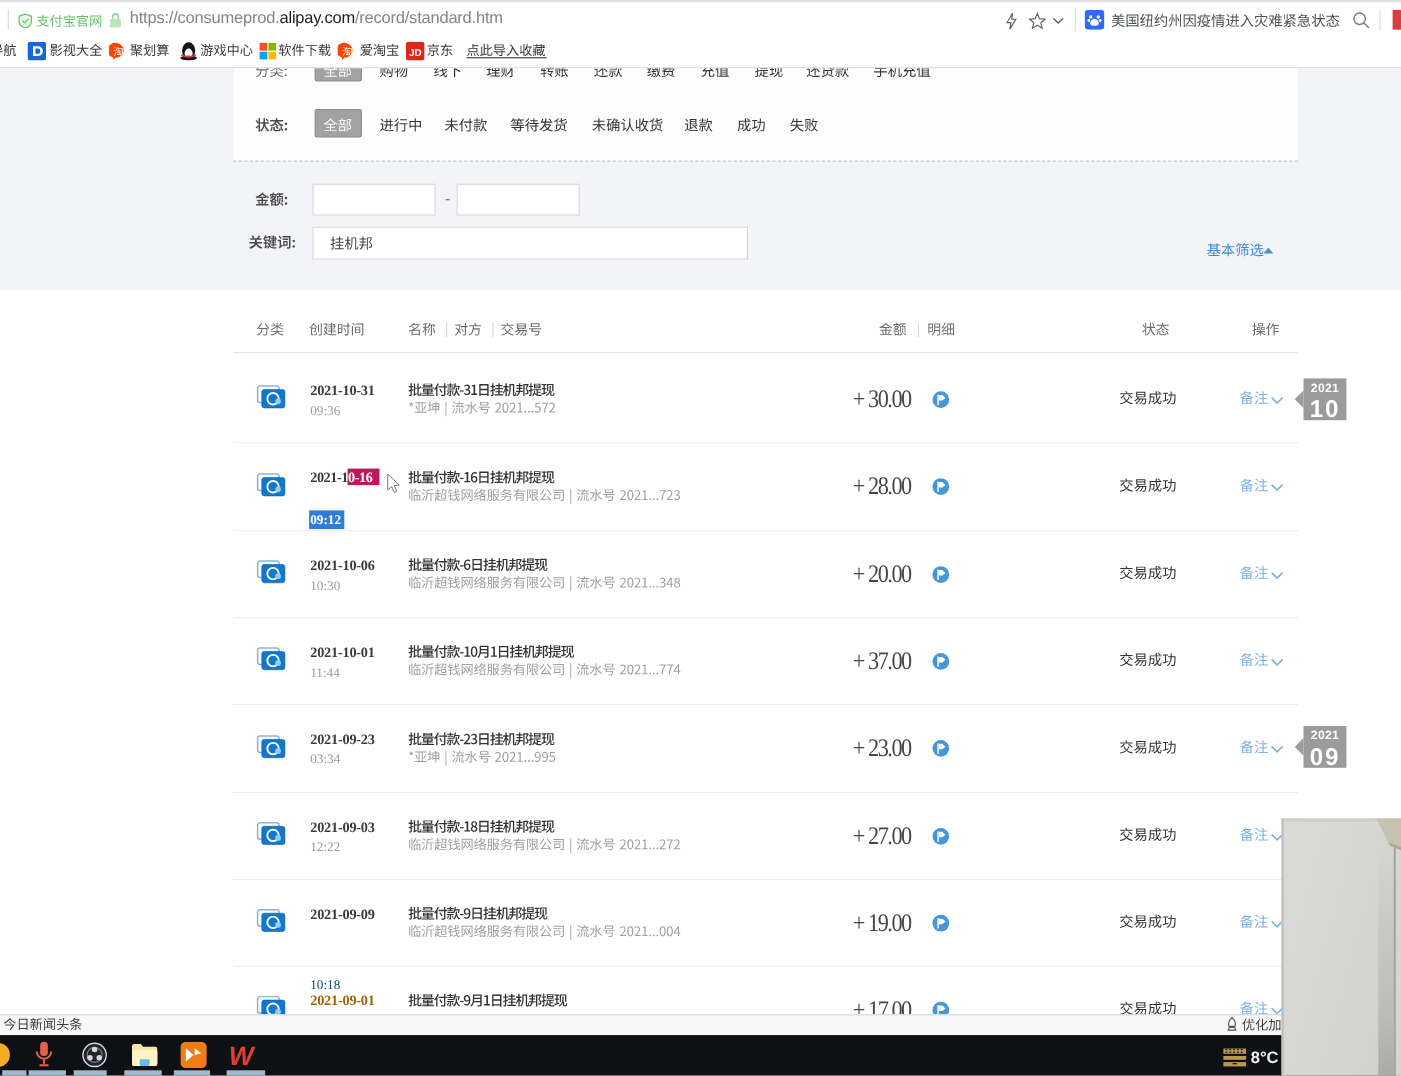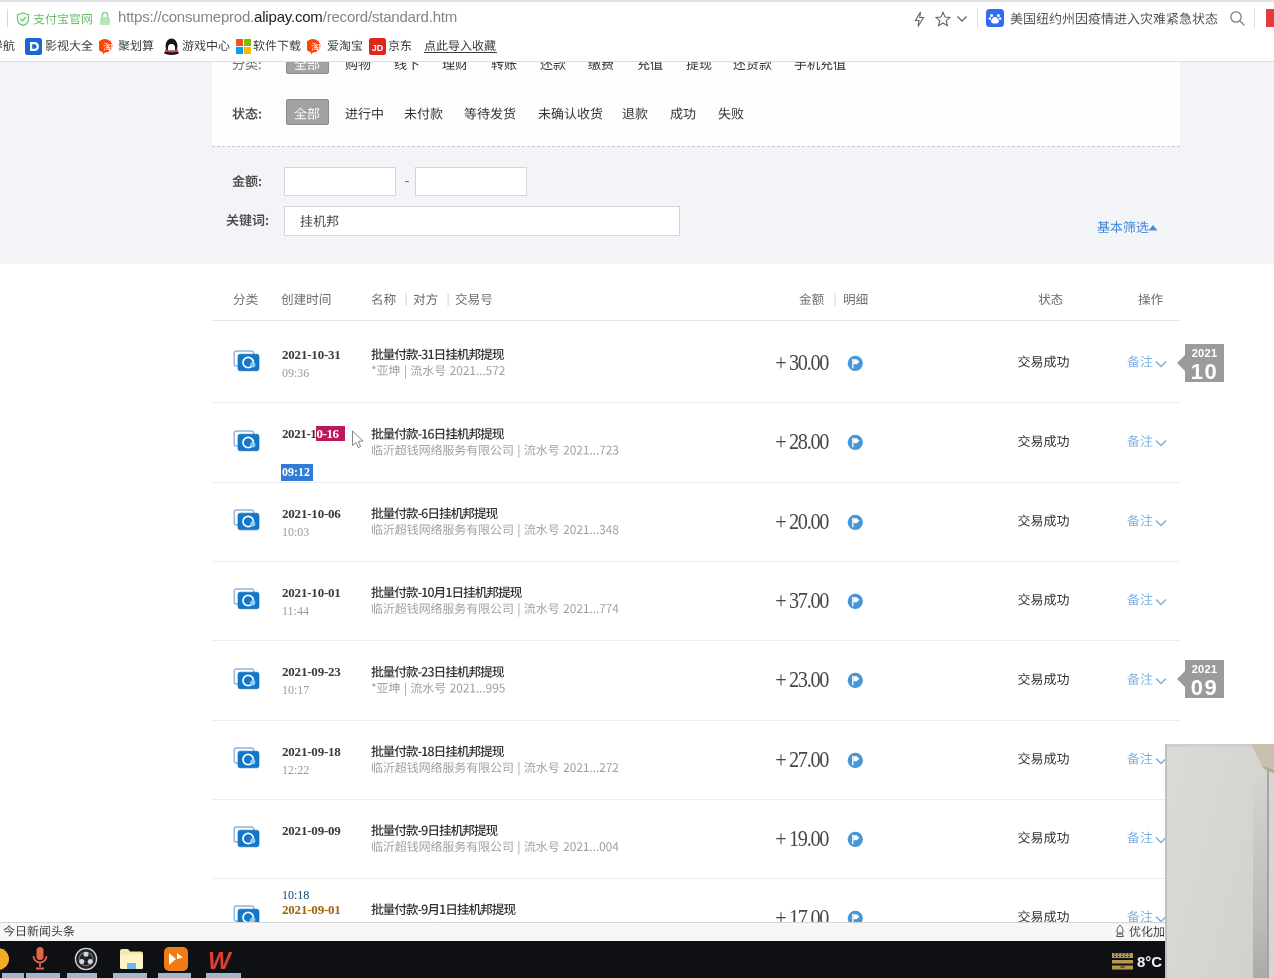--- a/index.html
+++ b/index.html
@@ -65,21 +65,21 @@
   </svg>
 <svg class="a" style="left:847px;top:513.5px;z-index:3" width="17" height="17" viewBox="0 0 17 17">
     <circle cx="8.3" cy="8.3" r="7.6" fill="#4796d8"></circle>
     <path d="M5.8 3.8 v9.4" stroke="#fff" stroke-width="1.3"></path>
     <path d="M6.4 4.2 h3.2 l2.9 2.6 -2.9 2.4 h-3.2 Z" fill="#fff"></path>
   </svg>
 <svg class="a" style="left:1154px;top:518.5px;z-index:6" width="14" height="9" viewBox="0 0 14 9">
     <path d="M2 1.5 L7 6.5 L12 1.5" fill="none" stroke="#7cb0e2" stroke-width="1.5"></path>
   </svg>
 <div class="a" style="left:282px;top:505.5px;font:bold 13px 'Liberation Serif',serif;letter-spacing:-.2px;color:#3a3a3a;z-index:6">2021-10-06</div>
-<div class="a" style="left:282px;top:524.5px;font:12px 'Liberation Serif',serif;color:#9c9c9c;z-index:6">10:03</div>
+<div class="a" style="left:282px;top:524.5px;font:12px 'Liberation Serif',serif;color:#9c9c9c;z-index:6">10:30</div>
 <div class="a" style="left:700px;top:508.5px;width:128px;text-align:right;font:23px 'Liberation Serif',serif;letter-spacing:-1.5px;color:#474747;transform:scaleX(.88);transform-origin:100% 50%;z-index:6">+ 20.00</div>
 <svg class="a" style="left:232px;top:588.0px;z-index:3" width="28" height="25" viewBox="0 0 28 25">
     <rect x="2.2" y="1" width="19.5" height="15" rx="2" fill="#fbfdff" stroke="#8fb4da" stroke-width="1.4"></rect>
     <rect x="6" y="4.2" width="21" height="16.6" rx="2.2" fill="#1378cc" stroke="#0f62a8" stroke-width="0.6"></rect>
     <circle cx="16.2" cy="12.5" r="5.2" fill="none" stroke="#ffffff" stroke-width="1.7"></circle>
     <circle cx="20.8" cy="14.8" r="2.6" fill="#8fd0f2"></circle>
   </svg>
 <svg class="a" style="left:847px;top:592.5px;z-index:3" width="17" height="17" viewBox="0 0 17 17">
     <circle cx="8.3" cy="8.3" r="7.6" fill="#4796d8"></circle>
     <path d="M5.8 3.8 v9.4" stroke="#fff" stroke-width="1.3"></path>
@@ -99,37 +99,37 @@
   </svg>
 <svg class="a" style="left:847px;top:672.0px;z-index:3" width="17" height="17" viewBox="0 0 17 17">
     <circle cx="8.3" cy="8.3" r="7.6" fill="#4796d8"></circle>
     <path d="M5.8 3.8 v9.4" stroke="#fff" stroke-width="1.3"></path>
     <path d="M6.4 4.2 h3.2 l2.9 2.6 -2.9 2.4 h-3.2 Z" fill="#fff"></path>
   </svg>
 <svg class="a" style="left:1154px;top:677.0px;z-index:6" width="14" height="9" viewBox="0 0 14 9">
     <path d="M2 1.5 L7 6.5 L12 1.5" fill="none" stroke="#7cb0e2" stroke-width="1.5"></path>
   </svg>
 <div class="a" style="left:282px;top:664.0px;font:bold 13px 'Liberation Serif',serif;letter-spacing:-.2px;color:#3a3a3a;z-index:6">2021-09-23</div>
-<div class="a" style="left:282px;top:683.0px;font:12px 'Liberation Serif',serif;color:#9c9c9c;z-index:6">10:17</div>
+<div class="a" style="left:282px;top:683.0px;font:12px 'Liberation Serif',serif;color:#9c9c9c;z-index:6">03:34</div>
 <div class="a" style="left:700px;top:667.0px;width:128px;text-align:right;font:23px 'Liberation Serif',serif;letter-spacing:-1.5px;color:#474747;transform:scaleX(.88);transform-origin:100% 50%;z-index:6">+ 23.00</div>
 <svg class="a" style="left:232px;top:747.0px;z-index:3" width="28" height="25" viewBox="0 0 28 25">
     <rect x="2.2" y="1" width="19.5" height="15" rx="2" fill="#fbfdff" stroke="#8fb4da" stroke-width="1.4"></rect>
     <rect x="6" y="4.2" width="21" height="16.6" rx="2.2" fill="#1378cc" stroke="#0f62a8" stroke-width="0.6"></rect>
     <circle cx="16.2" cy="12.5" r="5.2" fill="none" stroke="#ffffff" stroke-width="1.7"></circle>
     <circle cx="20.8" cy="14.8" r="2.6" fill="#8fd0f2"></circle>
   </svg>
 <svg class="a" style="left:847px;top:751.5px;z-index:3" width="17" height="17" viewBox="0 0 17 17">
     <circle cx="8.3" cy="8.3" r="7.6" fill="#4796d8"></circle>
     <path d="M5.8 3.8 v9.4" stroke="#fff" stroke-width="1.3"></path>
     <path d="M6.4 4.2 h3.2 l2.9 2.6 -2.9 2.4 h-3.2 Z" fill="#fff"></path>
   </svg>
 <svg class="a" style="left:1154px;top:756.5px;z-index:6" width="14" height="9" viewBox="0 0 14 9">
     <path d="M2 1.5 L7 6.5 L12 1.5" fill="none" stroke="#7cb0e2" stroke-width="1.5"></path>
   </svg>
-<div class="a" style="left:282px;top:743.5px;font:bold 13px 'Liberation Serif',serif;letter-spacing:-.2px;color:#3a3a3a;z-index:6">2021-09-18</div>
+<div class="a" style="left:282px;top:743.5px;font:bold 13px 'Liberation Serif',serif;letter-spacing:-.2px;color:#3a3a3a;z-index:6">2021-09-03</div>
 <div class="a" style="left:282px;top:762.5px;font:12px 'Liberation Serif',serif;color:#9c9c9c;z-index:6">12:22</div>
 <div class="a" style="left:700px;top:746.5px;width:128px;text-align:right;font:23px 'Liberation Serif',serif;letter-spacing:-1.5px;color:#474747;transform:scaleX(.88);transform-origin:100% 50%;z-index:6">+ 27.00</div>
 <svg class="a" style="left:232px;top:826.0px;z-index:3" width="28" height="25" viewBox="0 0 28 25">
     <rect x="2.2" y="1" width="19.5" height="15" rx="2" fill="#fbfdff" stroke="#8fb4da" stroke-width="1.4"></rect>
     <rect x="6" y="4.2" width="21" height="16.6" rx="2.2" fill="#1378cc" stroke="#0f62a8" stroke-width="0.6"></rect>
     <circle cx="16.2" cy="12.5" r="5.2" fill="none" stroke="#ffffff" stroke-width="1.7"></circle>
     <circle cx="20.8" cy="14.8" r="2.6" fill="#8fd0f2"></circle>
   </svg>
 <svg class="a" style="left:847px;top:830.5px;z-index:3" width="17" height="17" viewBox="0 0 17 17">
     <circle cx="8.3" cy="8.3" r="7.6" fill="#4796d8"></circle>

